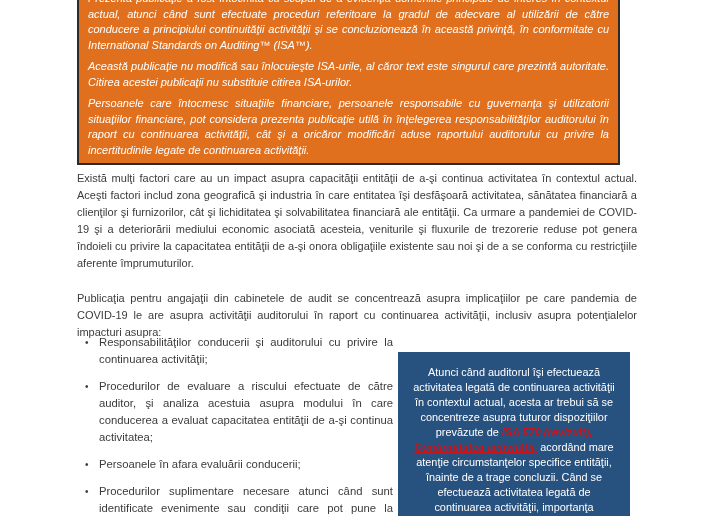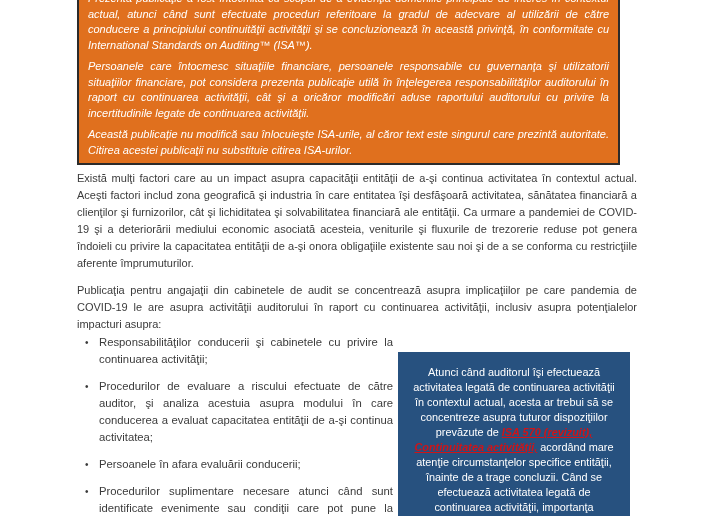--- a/index.html
+++ b/index.html
@@ -37,21 +37,21 @@
   .body-par {
     position: absolute;
     left: 77px;
     width: 560px;
     color: #3b3b3b;
     font-size: 11px;
     line-height: 17px;
     text-align: justify;
   }
   .body-par-1 { top: 170px; }
-  .body-par-2 { top: 282px; }
+  .body-par-2 { top: 290px; }
 
   
   .bullet-list {
     position: absolute;
     left: 77px; top: 334px;
     width: 316px;
     color: #3b3b3b;
     font-size: 11.3px;
     line-height: 17px;
   }
@@ -92,31 +92,31 @@
     cursor: pointer;
   }
 </style>
 </head>
 <body>
 
 <div class="page">
 
   <div class="orange-box">
     <p>Prezenta publicaţie a fost întocmită cu scopul de a evidenţia domeniile principale de interes în contextul actual, atunci când sunt efectuate proceduri referitoare la gradul de adecvare al utilizării de către conducere a principiului continuităţii activităţii şi se concluzionează în această privinţă, în conformitate cu International Standards on Auditing™ (ISA™).</p>
+    <p>Această publicaţie nu modifică sau înlocuieşte ISA-urile, al căror text este singurul care prezintă autoritate. Citirea acestei publicaţii nu substituie citirea ISA-urilor.</p>
     <p>Persoanele care întocmesc situaţiile financiare, persoanele responsabile cu guvernanţa şi utilizatorii situaţiilor financiare, pot considera prezenta publicaţie utilă în înţelegerea responsabilităţilor auditorului în raport cu continuarea activităţii, cât şi a oricăror modificări aduse raportului auditorului cu privire la incertitudinile legate de continuarea activităţii.</p>
-    <p>Această publicaţie nu modifică sau înlocuieşte ISA-urile, al căror text este singurul care prezintă autoritate. Citirea acestei publicaţii nu substituie citirea ISA-urilor.</p>
   </div>
 
   <p class="body-par body-par-1">Există mulţi factori care au un impact asupra capacităţii entităţii de a-şi continua activitatea în contextul actual. Aceşti factori includ zona geografică şi industria în care entitatea îşi desfăşoară activitatea, sănătatea financiară a clienţilor şi furnizorilor, cât şi lichiditatea şi solvabilitatea financiară ale entităţii. Ca urmare a pandemiei de COVID-19 şi a deteriorării mediului economic asociată acesteia, veniturile şi fluxurile de trezorerie reduse pot genera îndoieli cu privire la capacitatea entităţii de a-şi onora obligaţiile existente sau noi şi de a se conforma cu restricţiile aferente împrumuturilor.</p>
   <p class="body-par body-par-2">Publicaţia pentru angajaţii din cabinetele de audit se concentrează asupra implicaţiilor pe care pandemia de COVID-19 le are asupra activităţii auditorului în raport cu continuarea activităţii, inclusiv asupra potenţialelor impacturi asupra:</p>
 
   <div class="bullet-list">
     <div class="bullet-item">
       <span class="bullet-dot">•</span>
-      <span class="bullet-text">Responsabilităţilor conducerii şi cabinetele cu privire la continuarea activităţii;</span>
+      <span class="bullet-text">Responsabilităţilor conducerii şi auditorului cu privire la continuarea activităţii;</span>
     </div>
     <div class="bullet-item">
       <span class="bullet-dot">•</span>
       <span class="bullet-text">Procedurilor de evaluare a riscului efectuate de către auditor, şi analiza acestuia asupra modului în care conducerea a evaluat capacitatea entităţii de a-şi continua activitatea;</span>
     </div>
     <div class="bullet-item">
       <span class="bullet-dot">•</span>
       <span class="bullet-text">Persoanele în afara evaluării conducerii;</span>
     </div>
     <div class="bullet-item">

